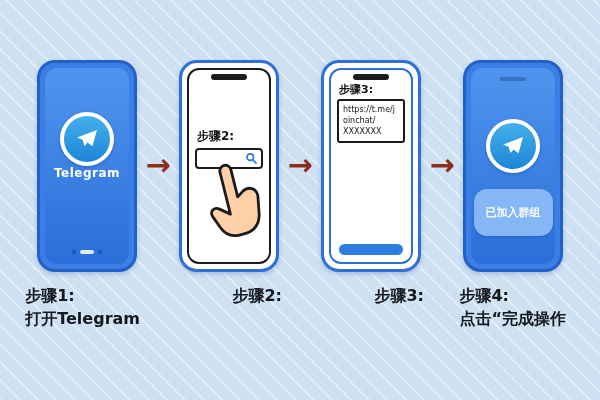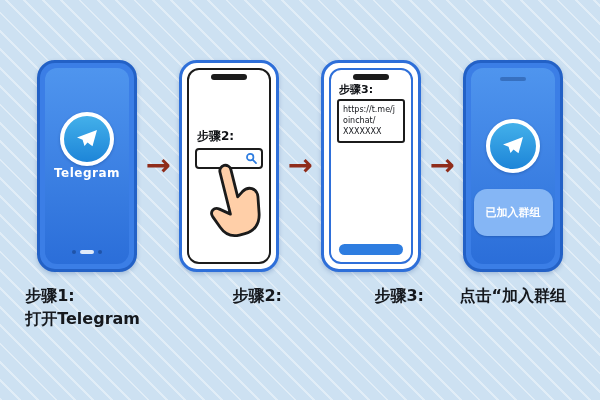--- a/index.html
+++ b/index.html
@@ -172,18 +172,19 @@
           <div class="speaker"></div>
           <div class="tg-logo logo4">
             <svg width="24" height="24" viewBox="0 0 24 24">
               <path d="M22 3L2 10.5l5.6 2.2 1.9 6.3 3-3.6 5 3.8L22 3z" fill="#ffffff"></path>
             </svg>
           </div>
           <button class="joined-btn">已加入群组</button>
         </div>
       </div>
       <div class="caption">
-        <div>点击“加入群组</div>
+        <div>步骤4:</div>
+        <div>点击“完成操作</div>
       </div>
     </div>
 
   </div>
 </div>
 
 </body></html>

